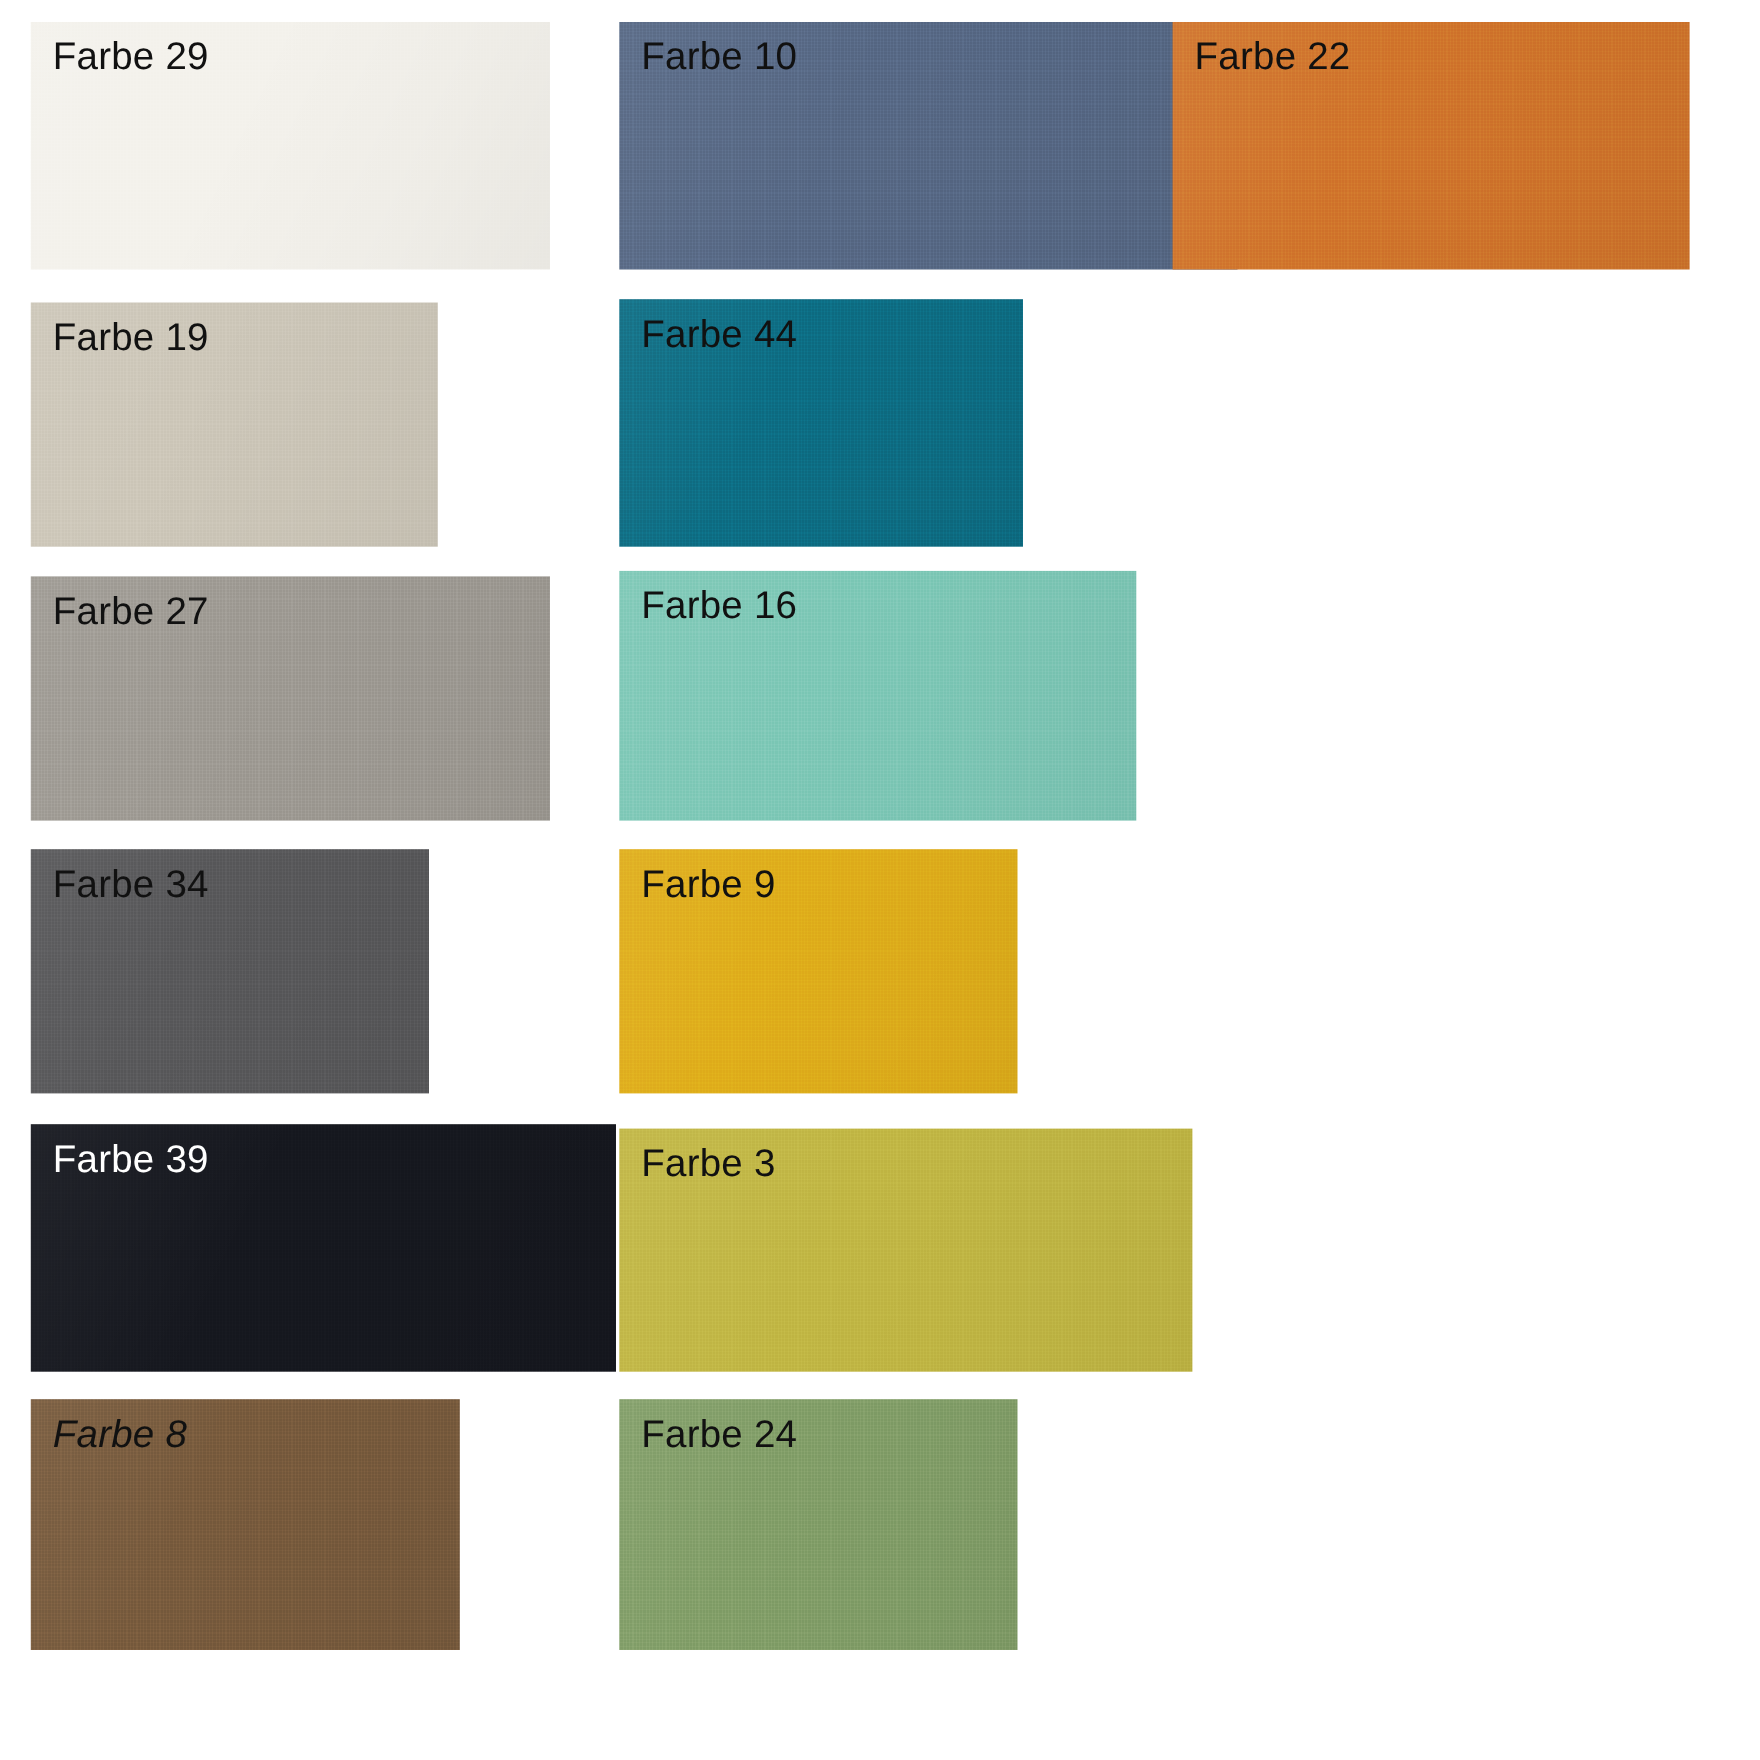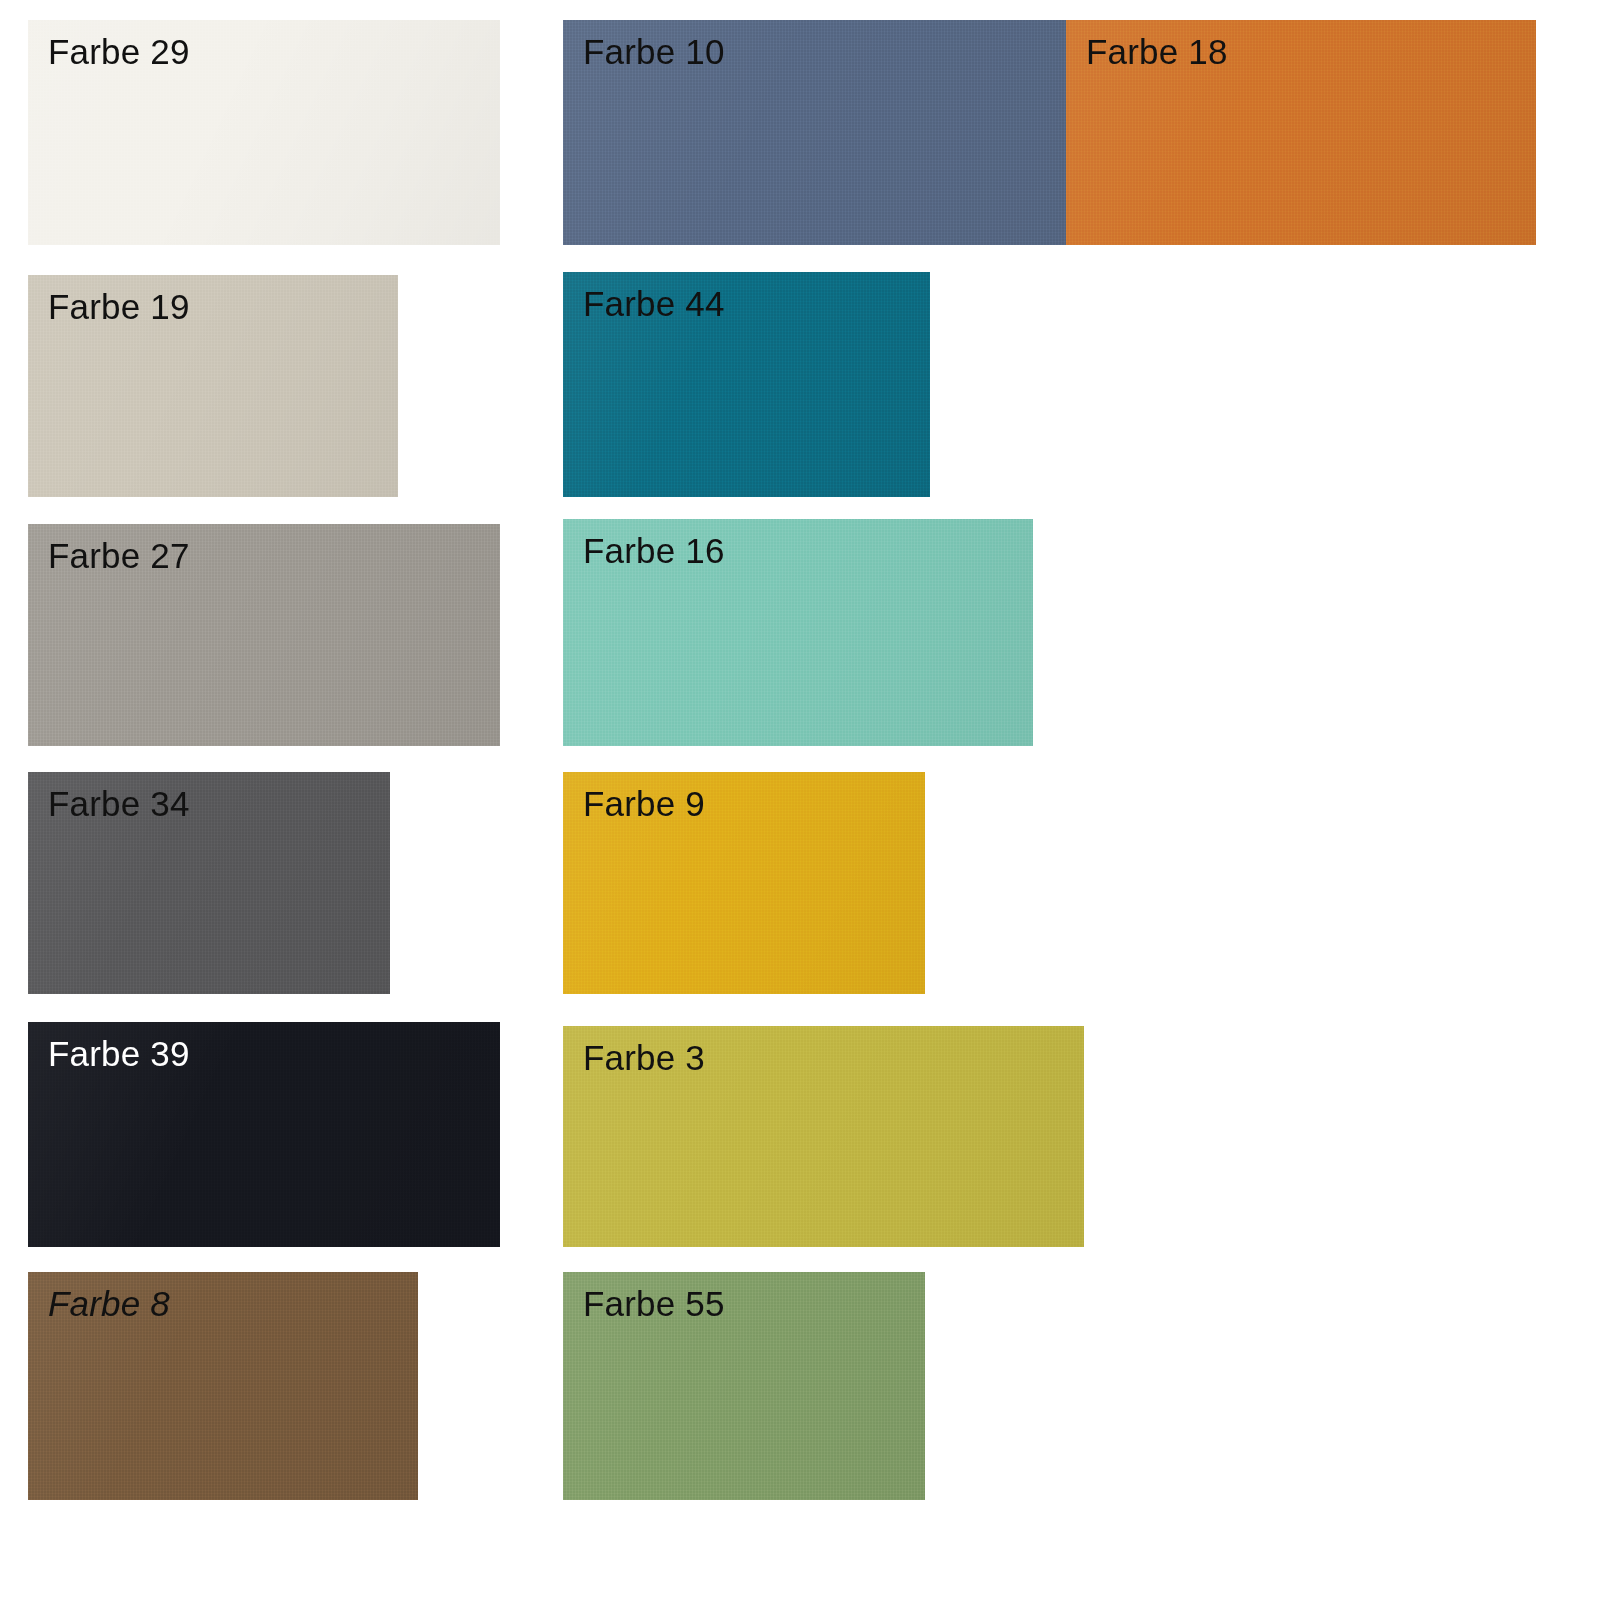--- a/index.html
+++ b/index.html
@@ -79,21 +79,21 @@
       <div class="swatch-label label-dark">Farbe 29</div>
     </div>
     <div class="swatch" style="left: 563px; top: 20px; width: 562px; height: 225px; background: rgb(88, 106, 135);">
       <div class="texture"></div>
       <div class="sheen"></div>
       <div class="swatch-label label-dark">Farbe 10</div>
     </div>
     <div class="swatch" style="left: 1066px; top: 20px; width: 470px; height: 225px; background: rgb(209, 118, 44);">
       <div class="texture"></div>
       <div class="sheen"></div>
-      <div class="swatch-label label-dark">Farbe 18</div>
+      <div class="swatch-label label-dark">Farbe 22</div>
     </div>
     <div class="swatch" style="left: 28px; top: 275px; width: 370px; height: 222px; background: rgb(206, 200, 186);">
       <div class="texture"></div>
       <div class="sheen"></div>
       <div class="swatch-label label-dark">Farbe 19</div>
     </div>
     <div class="swatch" style="left: 563px; top: 272px; width: 367px; height: 225px; background: rgb(13, 111, 134);">
       <div class="texture"></div>
       <div class="sheen"></div>
       <div class="swatch-label label-dark">Farbe 44</div>
@@ -111,33 +111,33 @@
     <div class="swatch" style="left: 28px; top: 772px; width: 362px; height: 222px; background: rgb(90, 90, 92);">
       <div class="texture"></div>
       <div class="sheen"></div>
       <div class="swatch-label label-dark">Farbe 34</div>
     </div>
     <div class="swatch" style="left: 563px; top: 772px; width: 362px; height: 222px; background: rgb(224, 175, 27); padding-left: 16px;">
       <div class="texture"></div>
       <div class="sheen"></div>
       <div class="swatch-label label-dark">Farbe 9</div>
     </div>
-    <div class="swatch" style="left: 28px; top: 1022px; width: 472px; height: 225px; background: rgb(22, 24, 31);">
+    <div class="swatch" style="left: 28px; top: 1022px; width: 532px; height: 225px; background: rgb(22, 24, 31);">
       <div class="texture"></div>
       <div class="sheen"></div>
       <div class="swatch-label label-light">Farbe 39</div>
     </div>
     <div class="swatch" style="left: 563px; top: 1026px; width: 521px; height: 221px; background: rgb(194, 184, 69);">
       <div class="texture"></div>
       <div class="sheen"></div>
       <div class="swatch-label label-dark">Farbe 3</div>
     </div>
     <div class="swatch" style="left: 28px; top: 1272px; width: 390px; height: 228px; background: rgb(122, 92, 62); font-style: italic;">
       <div class="texture"></div>
       <div class="sheen"></div>
       <div class="swatch-label label-dark">Farbe 8</div>
     </div>
     <div class="swatch" style="left: 563px; top: 1272px; width: 362px; height: 228px; background: rgb(132, 160, 106);">
       <div class="texture"></div>
       <div class="sheen"></div>
-      <div class="swatch-label label-dark">Farbe 55</div>
+      <div class="swatch-label label-dark">Farbe 24</div>
     </div>
   </div>
 
 </body></html>

